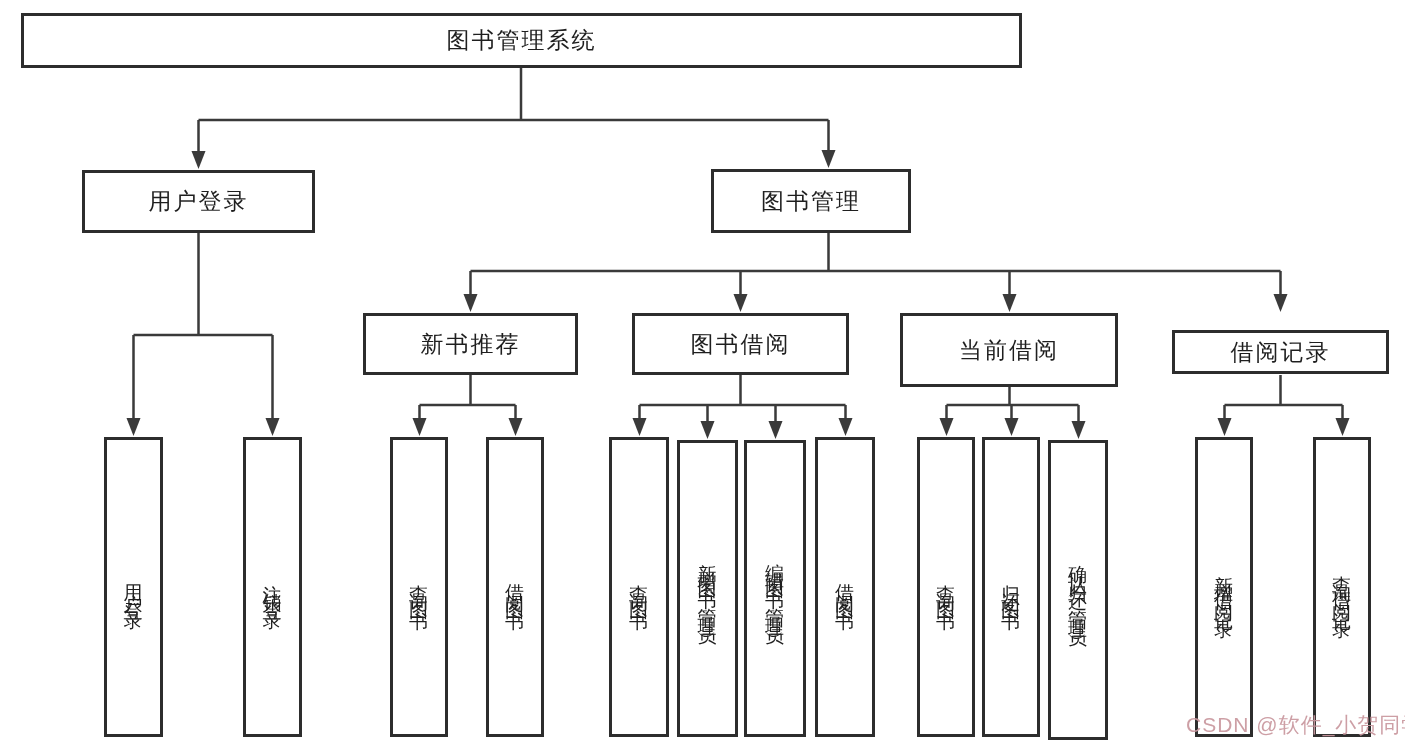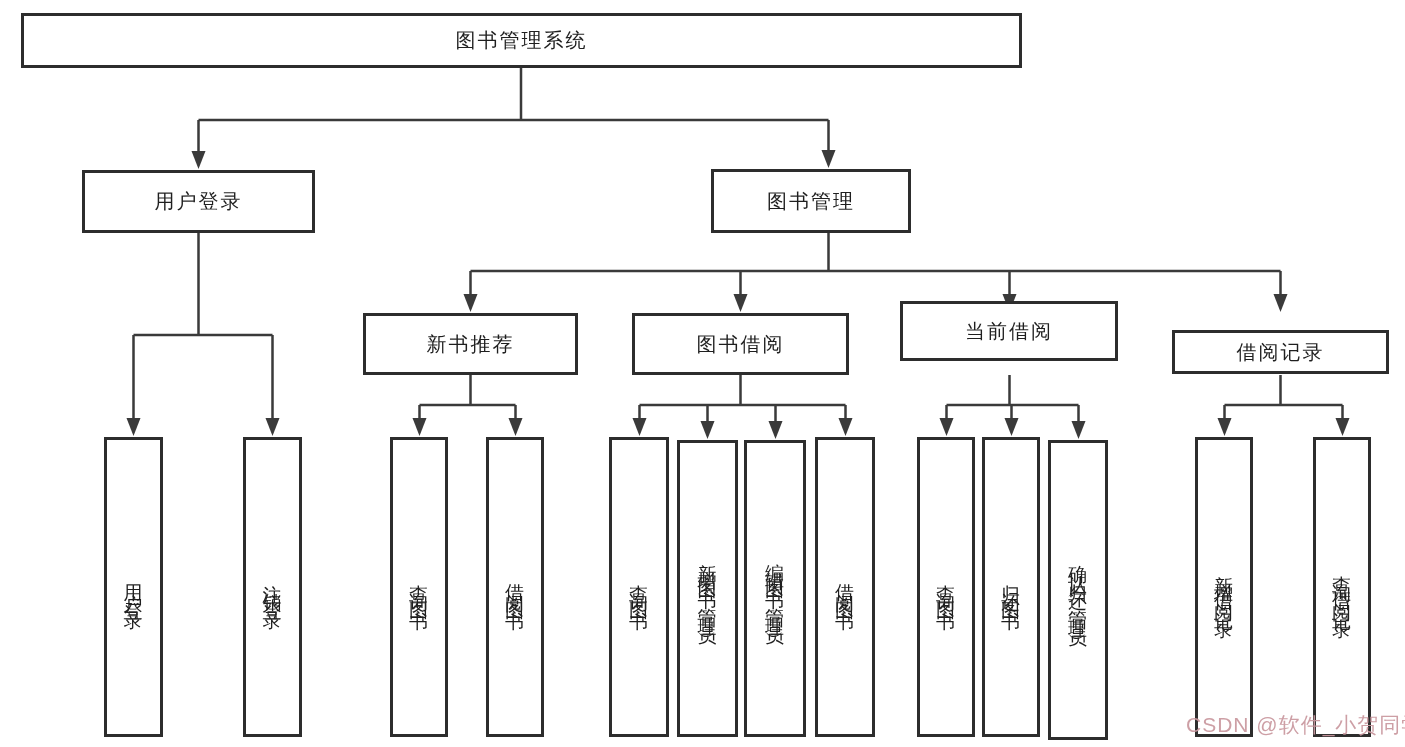--- a/index.html
+++ b/index.html
@@ -5,21 +5,21 @@
   html,body{margin:0;padding:0;background:#ffffff;}
   #stage{
     position:relative;width:1405px;height:747px;background:#ffffff;overflow:hidden;
     font-family:"Liberation Sans","DejaVu Sans",sans-serif;color:#1f1f1f;
   }
   #wires{position:absolute;left:0;top:0;width:1405px;height:747px;}
   .node{
     position:absolute;box-sizing:border-box;border:3px solid #2d2d2d;background:#ffffff;
     display:flex;align-items:center;justify-content:center;text-align:center;
   }
-  .node.h span{font-size:20px;letter-spacing:2px;white-space:nowrap;}
+  .node.h span{font-size:23px;letter-spacing:2px;white-space:nowrap;}
   .node.v span{
     writing-mode:vertical-rl;text-orientation:mixed;
     font-size:19px;letter-spacing:9px;line-height:1;white-space:nowrap;
   }
   #watermark{
     position:absolute;left:1186px;top:711px;z-index:5;
     font-size:21px;letter-spacing:1px;color:#c9979e;opacity:.92;white-space:nowrap;
   }
 </style>
 </head>
@@ -70,21 +70,21 @@
   <div class="node h" style="left:711px;top:169px;width:200px;height:64px">
     <span>图书管理</span>
   </div>
 
   <div class="node h" style="left:632px;top:313px;width:217px;height:62px">
     <span>图书借阅</span>
   </div>
   <div class="node h" style="left:363px;top:313px;width:215px;height:62px">
     <span>新书推荐</span>
   </div>
-  <div class="node h" style="left:900px;top:301px;width:218px;height:60px">
+  <div class="node h" style="left:900px;top:313px;width:218px;height:74px">
     <span>当前借阅</span>
   </div>
   <div class="node h" style="left:1172px;top:330px;width:217px;height:44px">
     <span>借阅记录</span>
   </div>
 
   <div class="node v" style="left:104px;top:437px;width:59px;height:300px">
     <span>用户登录</span>
   </div>
   <div class="node v" style="left:243px;top:437px;width:59px;height:300px">

